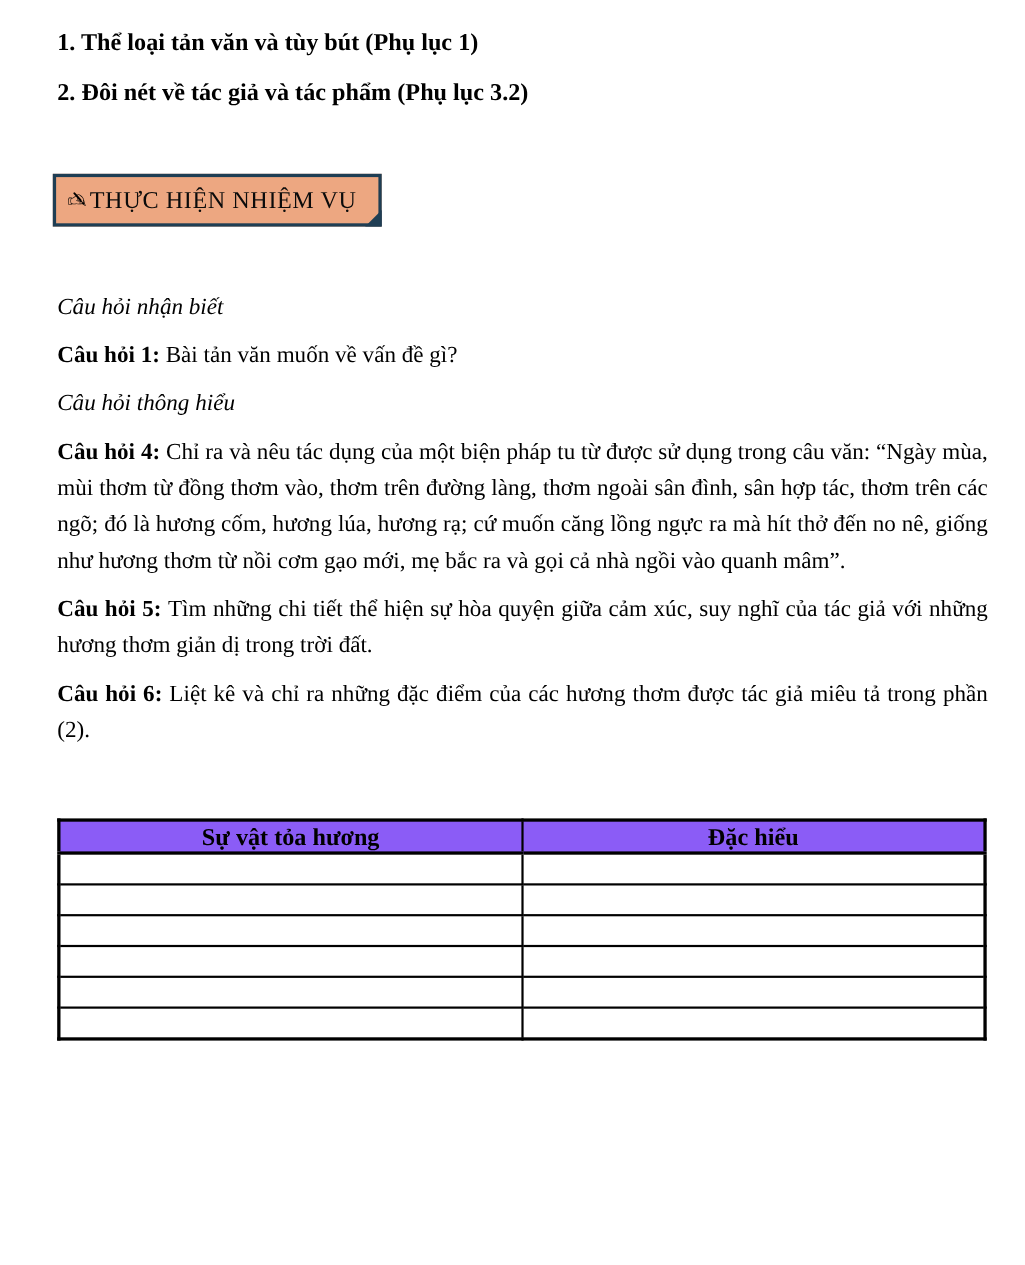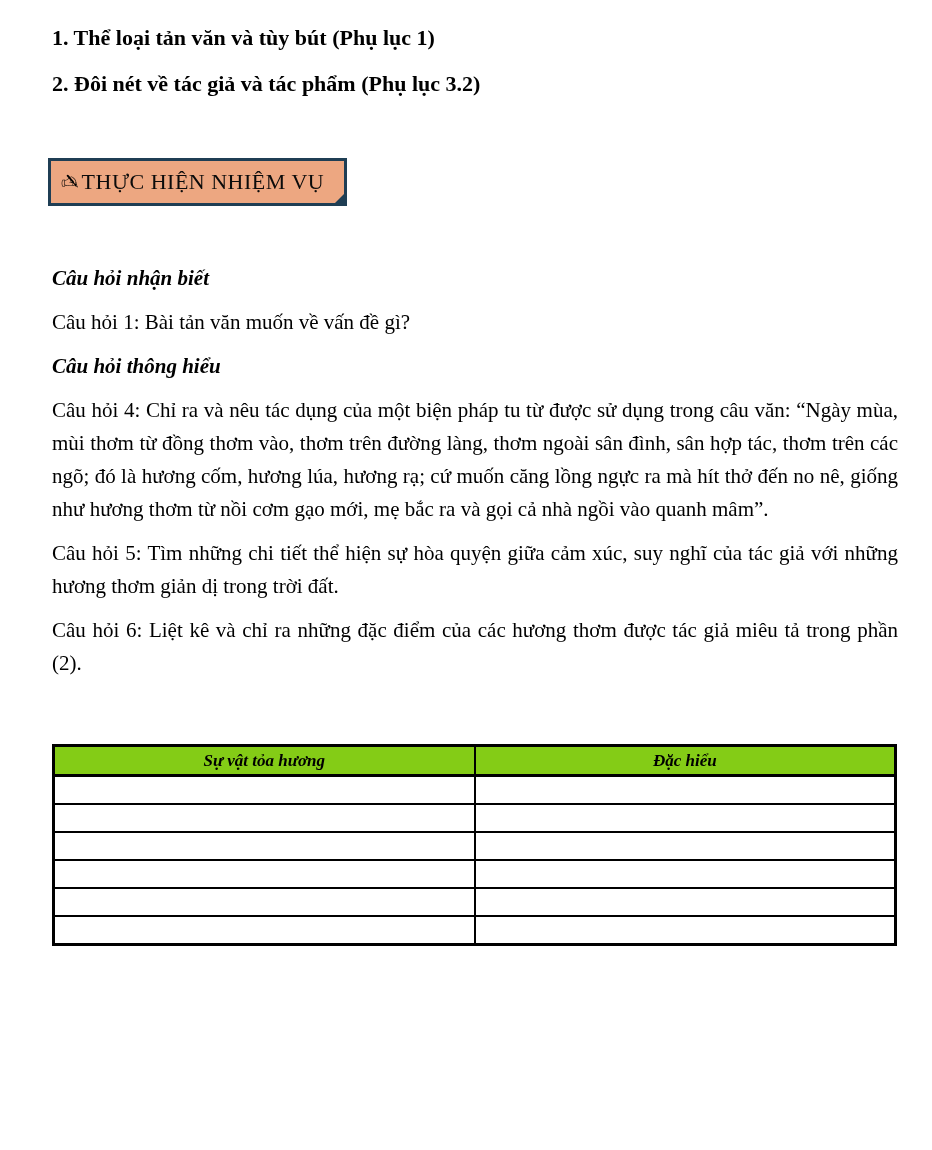--- a/index.html
+++ b/index.html
@@ -29,41 +29,40 @@
     font-weight: normal; font-size: 22px; line-height: 26px;
     letter-spacing: 0.5px; color: #0b0b0b; white-space: nowrap;
   }
   .fold {
     position: absolute; right: -3px; bottom: -3px;
     width: 0; height: 0;
     border-left: 15px solid transparent;
     border-bottom: 15px solid #1F3E54;
   }
   .sec {
-    font-weight: bold; font-style: italic; font-size: 21px;
+    font-weight: normal; font-style: italic; font-size: 21px;
     line-height: 33px; margin: 0 0 11px 0;
   }
   .sec-first { margin-top: 56px; }
   .q {
     font-size: 21px; line-height: 33px; text-align: justify;
     margin: 0 0 11px 0;
   }
-  .ql { font-weight: normal; }
+  .ql { font-weight: bold; }
   .ql::after { content: " "; }
   .tbl {
     width: 845px; margin-top: 64px;
     border-collapse: collapse; table-layout: fixed;
     border: 3px solid #000;
   }
   .tbl th, .tbl td { border: 2px solid #000; }
   .tbl th {
-    background: #84cc16; font-weight: bold; font-size: 17px;
+    background: #8b5cf6; font-weight: bold; font-size: 22px;
     text-align: center; height: 27px; padding: 0;
     border-bottom: 3px solid #000;
-    font-style: italic;
   }
   .tbl td { height: 26px; padding: 0 6px; font-size: 21px; }
 </style>
 </head>
 <body>
 
 <div class="page">
 
   <p class="h">1. Thể loại tản văn và tùy bút (Phụ lục 1)</p>
   <p class="h">2. Đôi nét về tác giả và tác phẩm (Phụ lục 3.2)</p>

